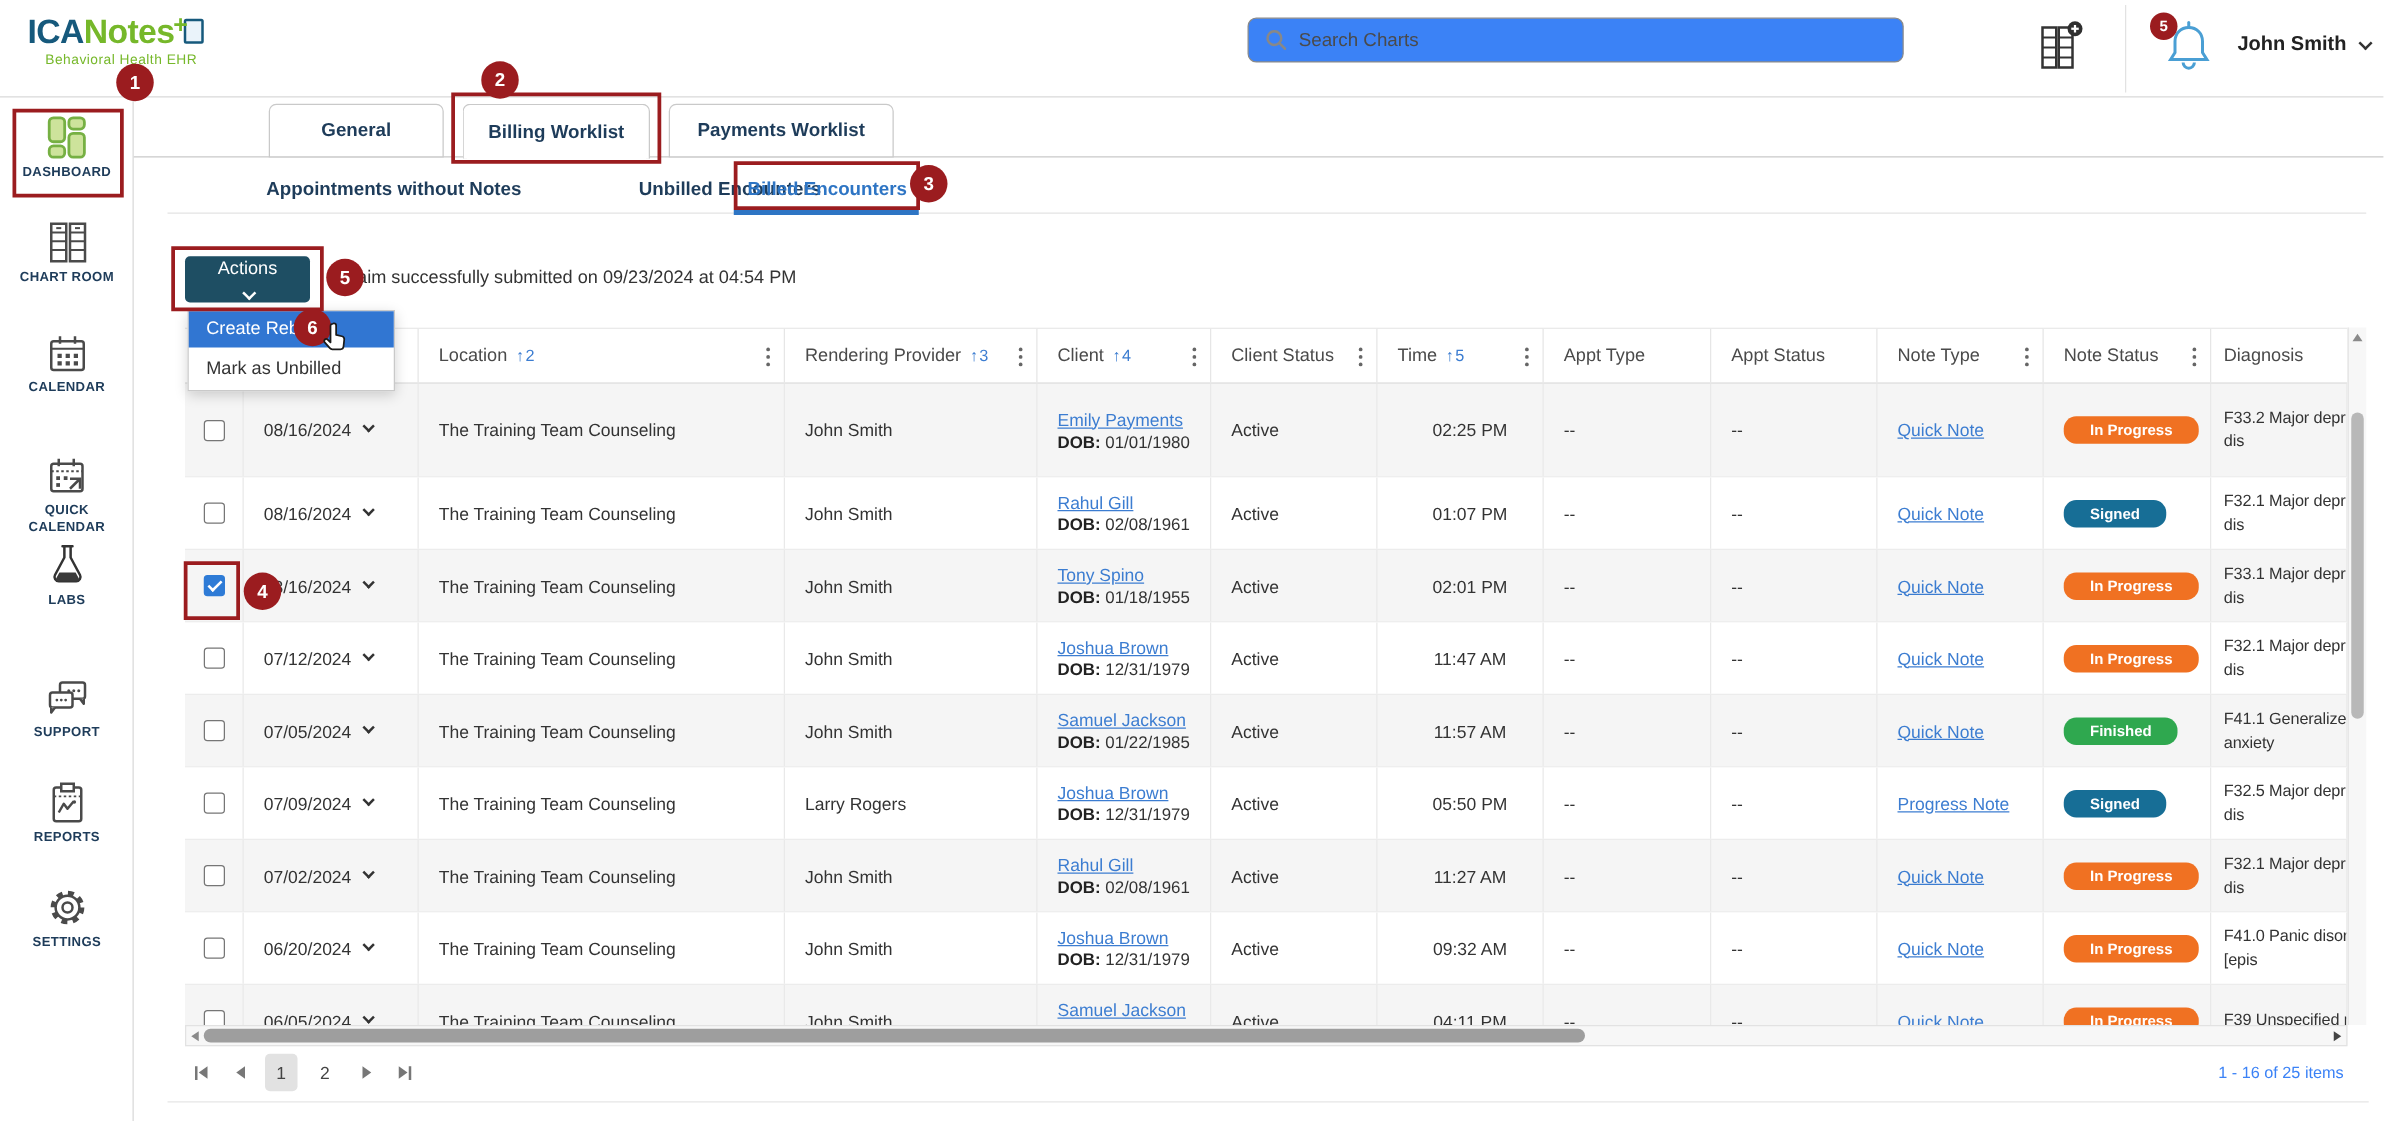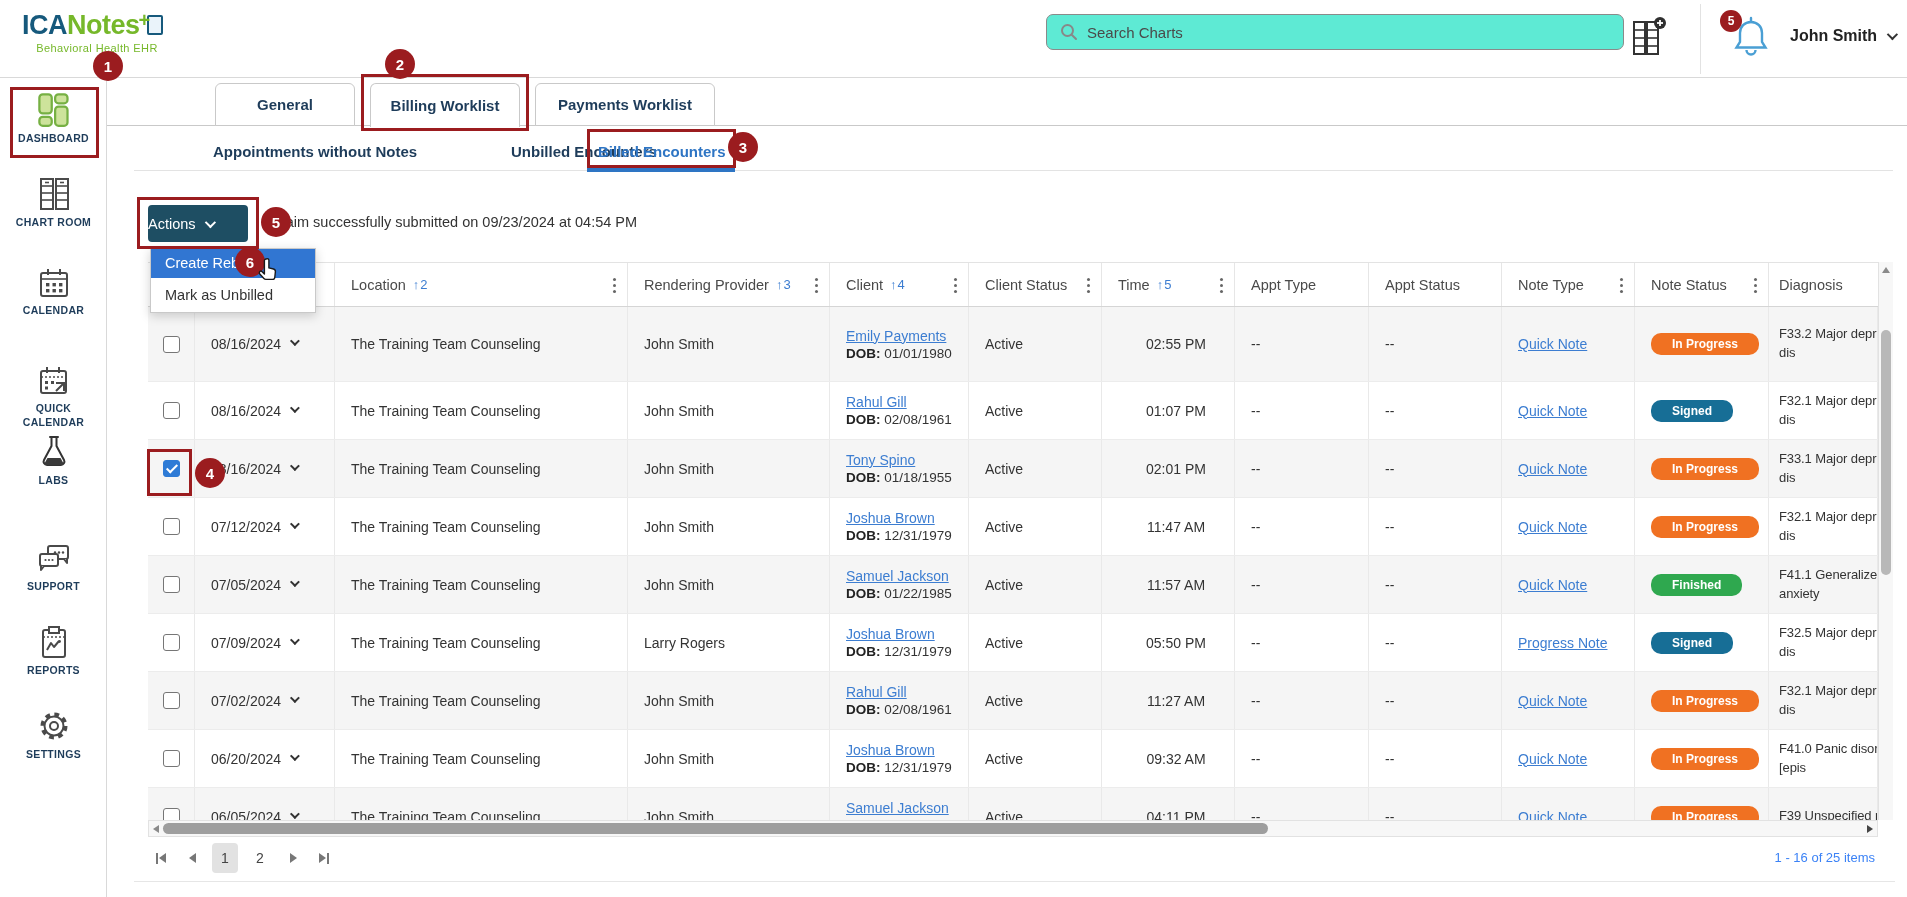--- a/index.html
+++ b/index.html
@@ -11,21 +11,21 @@
   .topbar { position:absolute; left:0; top:0; width:1907px; height:78px; background:#fff; border-bottom:1px solid #d9d9d9; z-index:5; }
   .logo { position:absolute; left:22px; top:10px; width:170px; }
   .logo-line { font-size:27px; font-weight:bold; letter-spacing:-0.5px; white-space:nowrap; }
   .logo-ica { color:#16597c; }
   .logo-notes { color:#76b82a; }
   .logo-doc { display:inline-block; position:relative; width:22px; height:24px; vertical-align:-3px; margin-left:1px; }
   .logo-doc .page { position:absolute; right:0; top:2px; width:16px; height:20px; background:#eaf3fa; border:2px solid #16597c; border-radius:2px; }
   .logo-doc .plus { position:absolute; left:-2px; top:-4px; color:#76b82a; font-size:20px; font-weight:bold; }
   .logo-tag { font-size:11px; color:#76b82a; letter-spacing:0.4px; margin-top:1px; text-align:center; width:150px; }
 
-  .search { position:absolute; left:998px; top:14px; width:578px; height:36px; border:1px solid #8a8a8a; border-radius:7px; background:#5eead4; display:flex; align-items:center; padding-left:12px; gap:8px;margin-left:48px; }
+  .search { position:absolute; left:998px; top:14px; width:525px; height:36px; border:1px solid #8a8a8a; border-radius:7px; background:#3b82f6; display:flex; align-items:center; padding-left:12px; gap:8px; }
   .search input { border:none; outline:none; flex:1; font-size:15px; font-family:"Liberation Sans",sans-serif; color:#333; background:transparent; }
   .search input::placeholder { color:#4a4a4a; opacity:1; }
 
   .cab-icon { position:absolute; left:1628px; top:16px; width:40px; height:42px; }
   .hdr-divider { position:absolute; left:1700px; top:4px; width:1px; height:70px; background:#e2e2e2; }
   .bell-wrap { position:absolute; left:1728px; top:14px; width:48px; height:48px; }
   .bell-badge { position:absolute; left:-8px; top:-4px; width:22px; height:22px; border-radius:50%; background:#9B1C1F; color:#fff; font-size:12px; font-weight:bold; display:flex; align-items:center; justify-content:center; z-index:2; }
   .user { position:absolute; left:1790px; top:27px; display:flex; align-items:center; gap:10px; font-size:16px; font-weight:bold; color:#222; cursor:default; }
   .chev { display:inline-block; width:8px; height:8px; border-right:2px solid #333; border-bottom:2px solid #333; transform:rotate(45deg) translateY(-2px); }
   .chev.white { border-color:#fff; }
@@ -44,21 +44,21 @@
   .tab-billing { left:370px; width:150px; }
   .tab-payments { left:535px; width:180px; }
 
   
   .subtab { position:absolute; top:134px; height:36px; line-height:36px; font-size:15px; font-weight:bold; color:#1e3c5a; z-index:6; cursor:pointer; }
   .subtab.active { color:#2e75c4; }
   .subline { position:absolute; left:134px; right:14px; top:170px; height:1px; background:#e3e3e3; z-index:5; }
   .subline-active { position:absolute; left:587px; top:168px; width:148px; height:4px; background:#2e75c4; z-index:6; }
 
   
-  .actions-btn { position:absolute; left:148px; top:205px; width:100px; height:37px; background:#1e4e63; border-radius:4px; color:#fff; font-size:14.5px; display:flex; align-items:center; gap:9px; z-index:10; cursor:pointer; }
+  .actions-btn { position:absolute; left:148px; top:205px; width:100px; height:37px; background:#1e4e63; border-radius:4px; color:#fff; font-size:14.5px; display:flex; align-items:center; justify-content:center; gap:9px; z-index:10; cursor:pointer;flex-direction:column; }
   .status-msg { position:absolute; left:272px; top:214px; font-size:14.5px; color:#333; z-index:9; }
 
   
   .menu { position:absolute; left:150px; top:248px; width:166px; background:#fff; border:1px solid #c9c9c9; box-shadow:0 3px 10px rgba(0,0,0,0.18); z-index:30; }
   .menu-item { height:29px; line-height:29px; padding:0 14px; font-size:14.5px; color:#333; cursor:pointer; white-space:nowrap; }
   .menu-item.hl { background:#3176d2; color:#fff; }
   .menu-item + .menu-item { height:34px; line-height:34px; }
 
   
   .tablewrap { position:absolute; left:148px; top:262px; width:1730px; height:558px; overflow:hidden; background:#fff; z-index:3; }
@@ -391,21 +391,21 @@
           <span>John Smith</span>
         </div>
       <div class="td c4">
           <a class="lnk">Emily Payments</a>
           <div class="dob"><b>DOB:</b> <span>01/01/1980</span></div>
         </div>
       <div class="td c5">
           <span>Active</span>
         </div>
       <div class="td c6">
-          <span>02:55 PM</span>
+          <span>02:25 PM</span>
         </div>
       <div class="td c7">
           <span>--</span>
         </div>
       <div class="td c8">
           <span>--</span>
         </div>
       <div class="td c9">
           <a class="lnk">Quick Note</a>
         </div>

